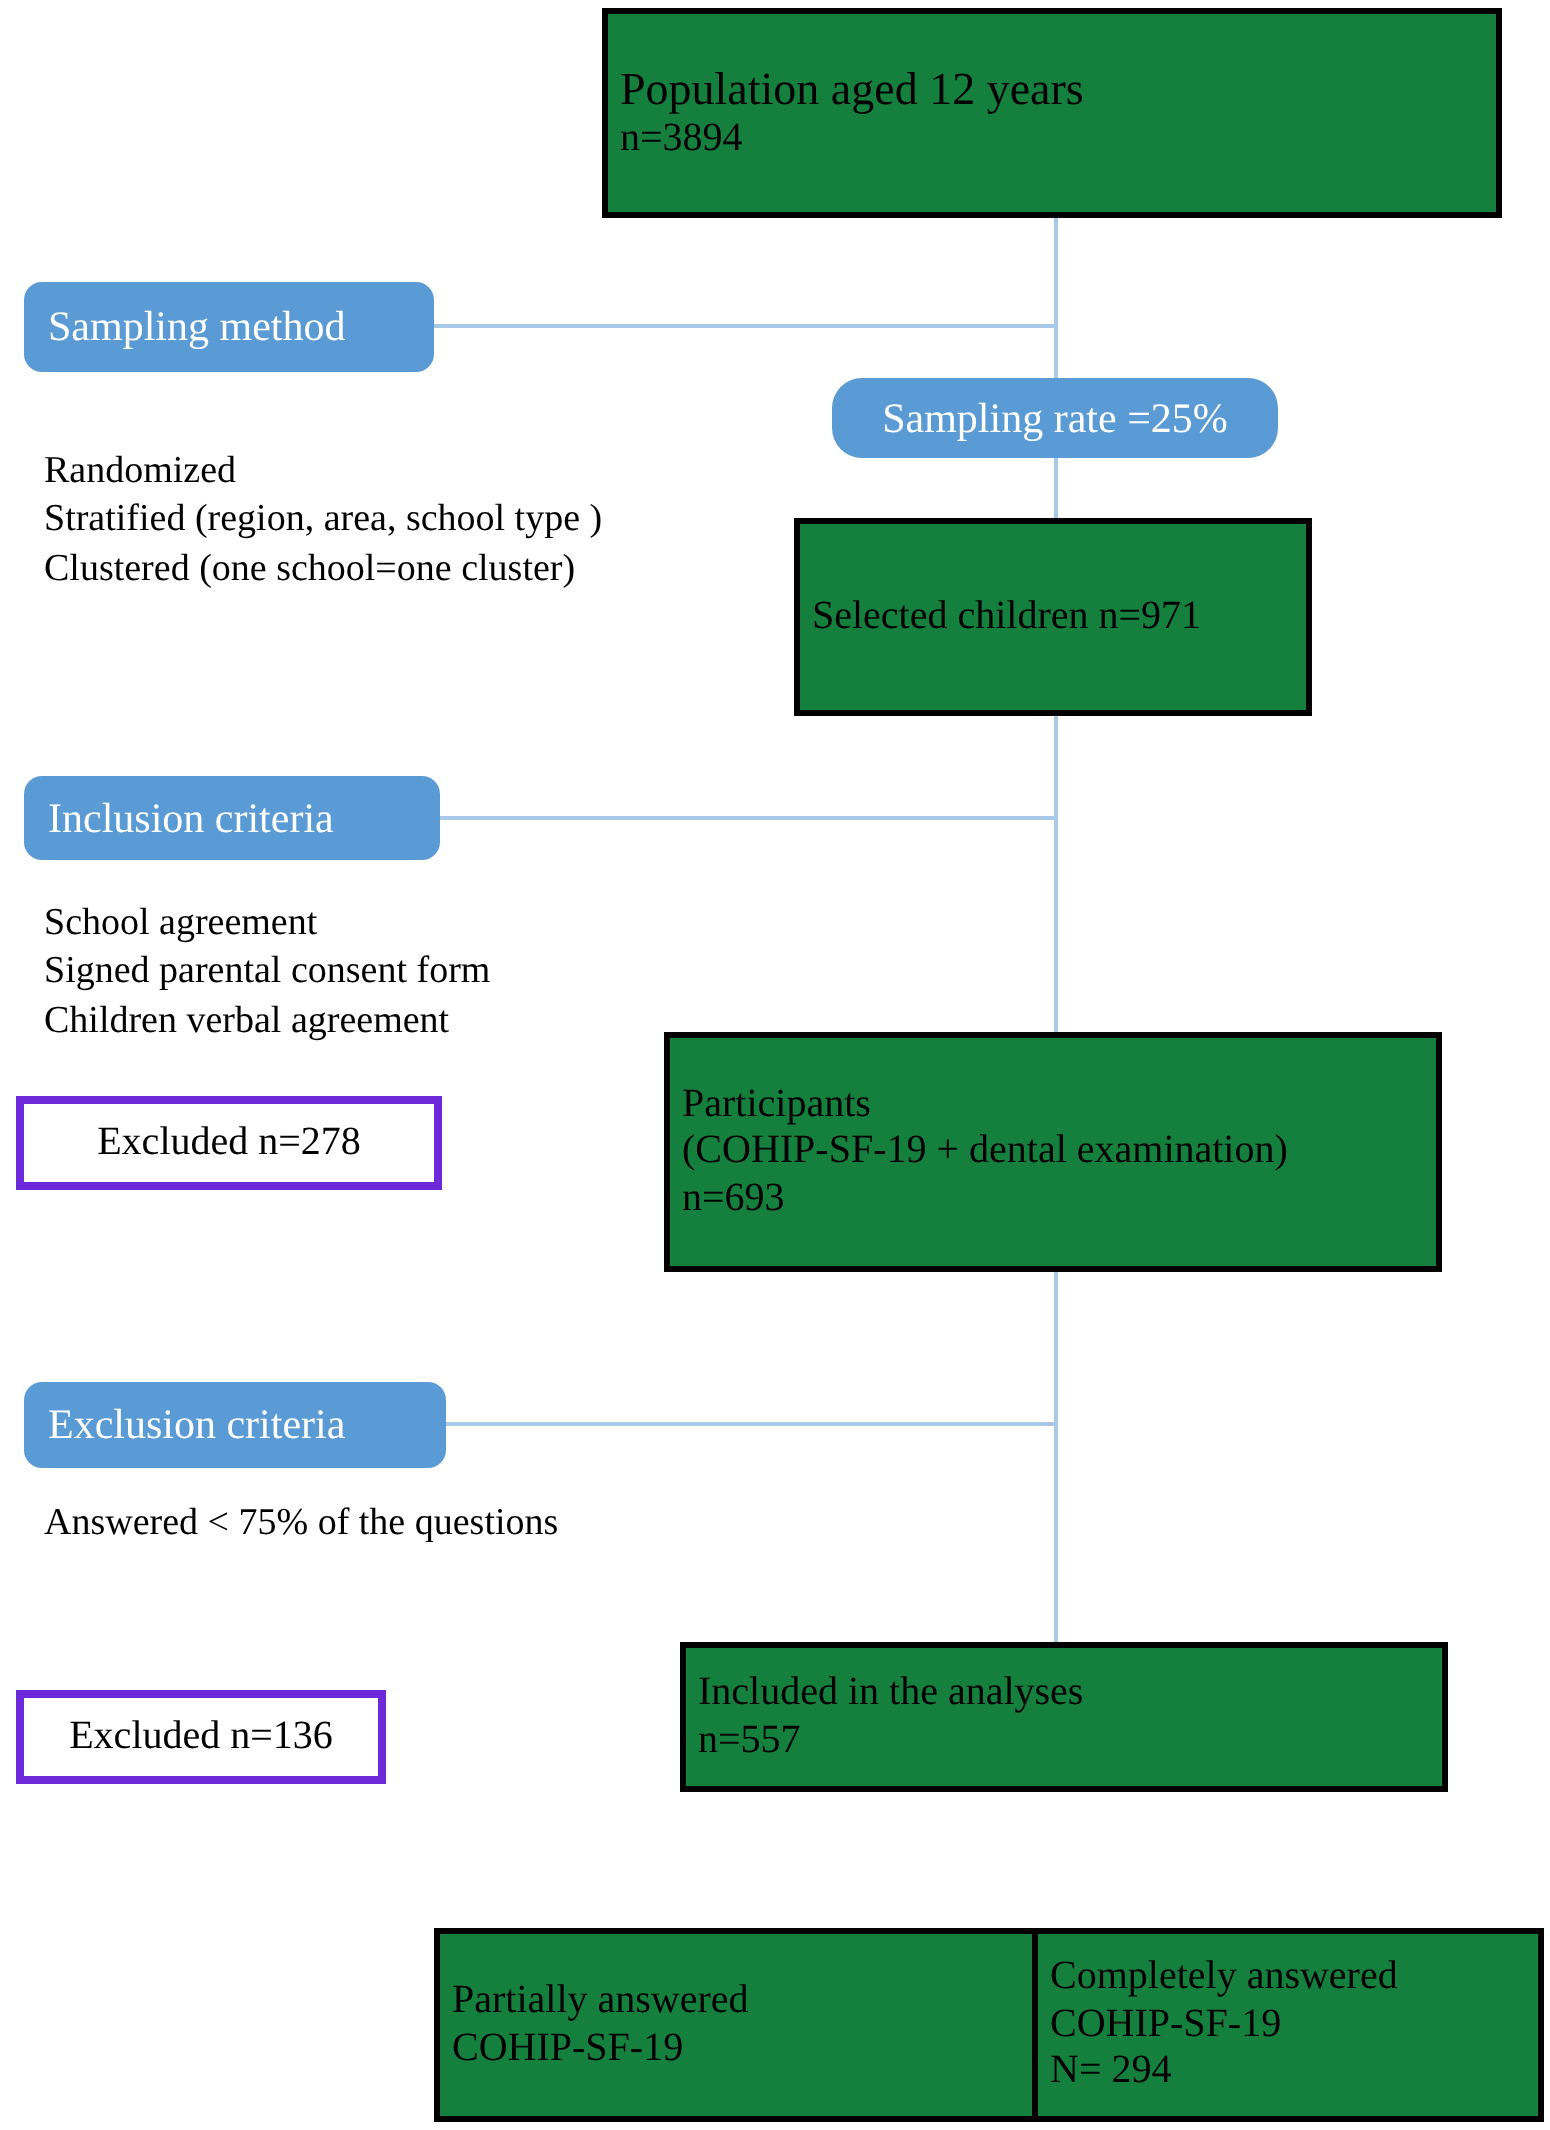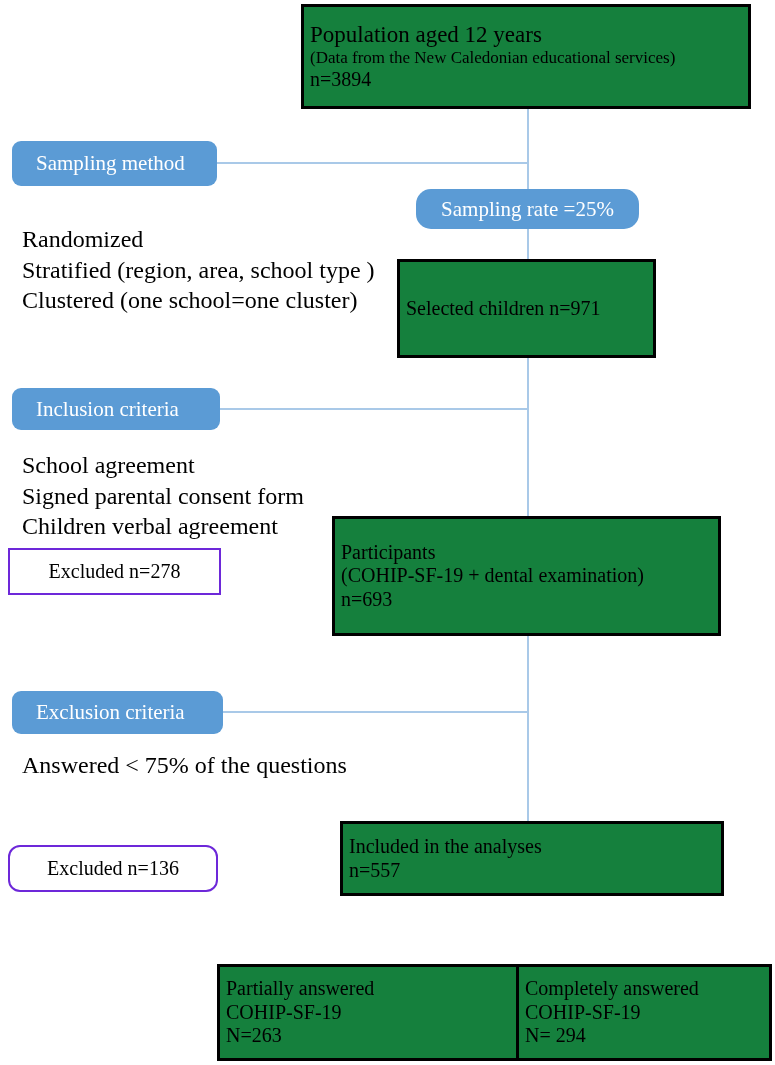--- a/index.html
+++ b/index.html
@@ -38,21 +38,21 @@
   }
   .line-lg { font-size: 23px; display: block; }
   .line-md { font-size: 20px; display: block; }
   .line-sm { font-size: 17px; display: block; }
 
   
   .excl-box {
     position: absolute;
     box-sizing: border-box;
     background: #ffffff;
-    border: 2px solid #6d28d9;
+    border: 4px solid #6d28d9;
     display: flex;
     align-items: center;
     justify-content: center;
     text-align: center;
     font-size: 20px;
   }
 
   
   .badge {
     position: absolute;
@@ -61,26 +61,26 @@
     border-radius: 9px;
     color: #ffffff;
     display: flex;
     align-items: center;
     justify-content: center;
     text-align: center;
     font-size: 21px;
     padding: 0 14px;
     white-space: nowrap;
   }
-  .badge.left-pad { justify-content: flex-start; padding-left: 24px; }
+  .badge.left-pad { justify-content: flex-start; padding-left: 12px; }
 
   
   .criteria-text {
     position: absolute;
-    font-size: 24px;
+    font-size: 19px;
     line-height: 1.28;
     white-space: nowrap;
   }
   .criteria-text span { display: block; }
 
   
   .conn-v {
     position: absolute;
     width: 2px;
     background: #a9c9e8;
@@ -103,21 +103,20 @@
 
   <div class="conn-v" style="left:527px; top:358px; height:159px;"></div>
   <div class="conn-h" style="left:220px; top:408px; width:308px;"></div>
 
   <div class="conn-v" style="left:527px; top:636px; height:187px;"></div>
   <div class="conn-h" style="left:220px; top:711px; width:308px;"></div>
 
   <div class="node-box" style="left:301px; top:4px; width:450px; height:105px;">
     <div class="inner">
       <span class="line-lg">Population aged 12 years</span>
-      <span class="line-sm">(Data from the New Caledonian educational services)</span>
       <span class="line-md">n=3894</span>
     </div>
   </div>
 
   <div class="badge left-pad" style="left:12px; top:141px; width:205px; height:45px;">Sampling method</div>
 
   <div class="criteria-text" style="left:22px; top:224px;">
     <span>Randomized</span>
     <span>Stratified (region, area, school type )</span>
     <span>Clustered (one school=one cluster)</span>
@@ -148,34 +147,33 @@
       <span class="line-md">n=693</span>
     </div>
   </div>
 
   <div class="badge left-pad" style="left:12px; top:691px; width:211px; height:43px;">Exclusion criteria</div>
 
   <div class="criteria-text" style="left:22px; top:750px;">
     <span>Answered &lt; 75% of the questions</span>
   </div>
 
-  <div class="excl-box" style="left:8px; top:845px; width:210px; height:47px;border-radius:12px;">Excluded n=136</div>
+  <div class="excl-box" style="left:8px; top:845px; width:185px; height:47px;">Excluded n=136</div>
 
   <div class="node-box" style="left:340px; top:821px; width:384px; height:75px;">
     <div class="inner">
       <span class="line-md">Included in the analyses</span>
       <span class="line-md">n=557</span>
     </div>
   </div>
 
   <div class="node-box" style="left:217px; top:964px; width:312px; height:97px;">
     <div class="inner">
       <span class="line-md">Partially answered</span>
       <span class="line-md">COHIP-SF-19</span>
-      <span class="line-md">N=263</span>
     </div>
   </div>
 
   <div class="node-box" style="left:516px; top:964px; width:256px; height:97px;">
     <div class="inner">
       <span class="line-md">Completely answered</span>
       <span class="line-md">COHIP-SF-19</span>
       <span class="line-md">N= 294</span>
     </div>
   </div>

